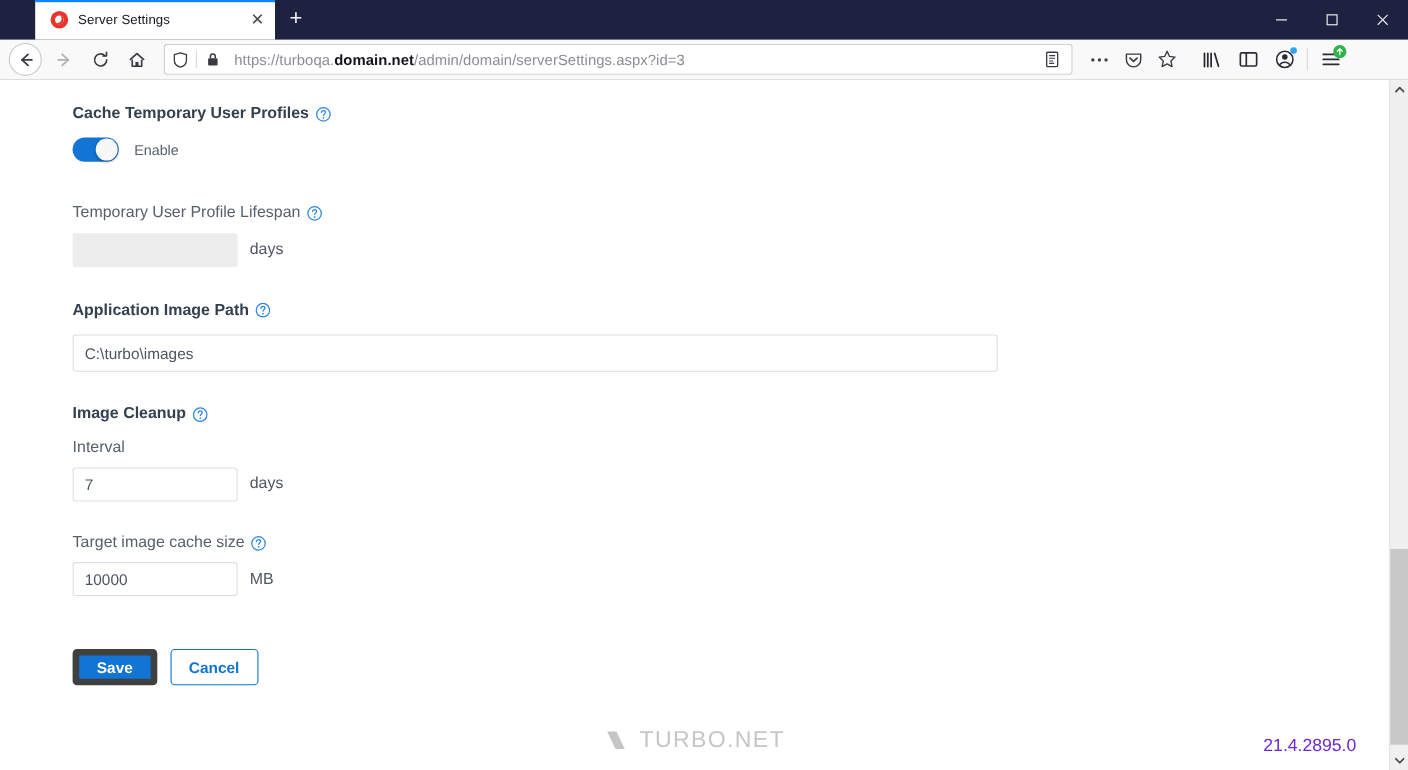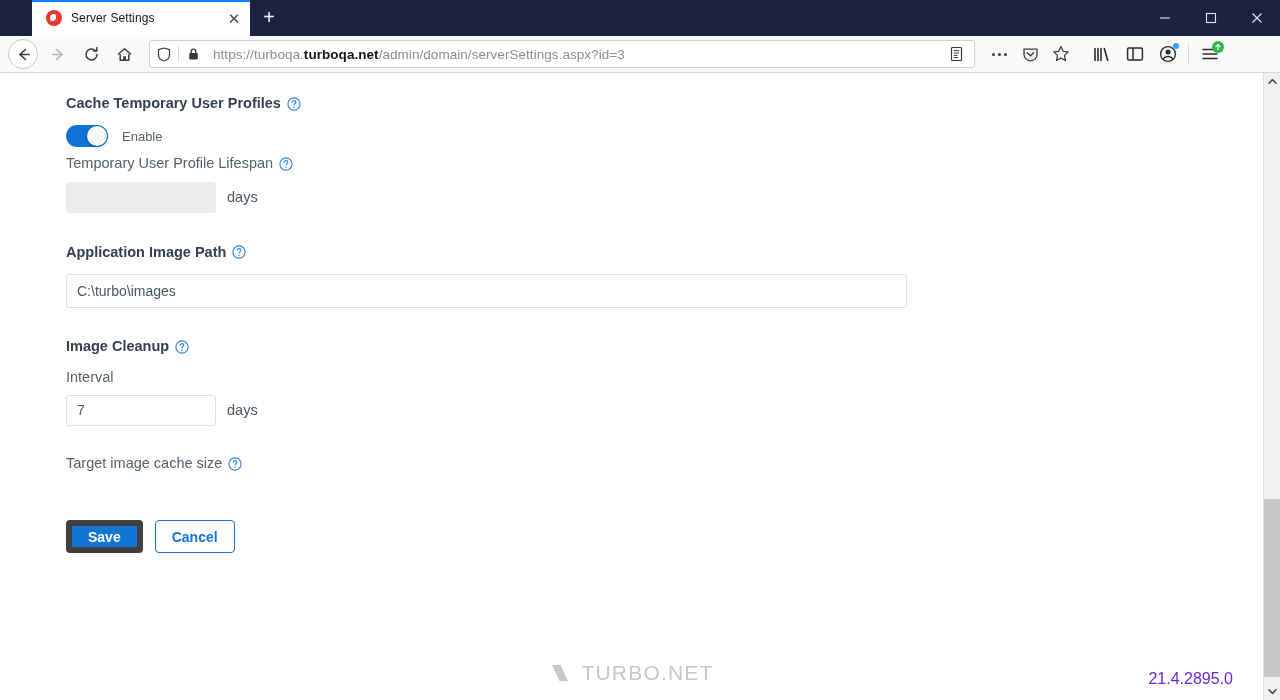--- a/index.html
+++ b/index.html
@@ -478,21 +478,21 @@
           <path d="M7 1L12.5 2.6v5.2C12.5 11 10.2 13.3 7 14 3.8 13.3 1.5 11 1.5 7.8V2.6L7 1z" fill="none" stroke="#3a3a41" stroke-width="1.2" stroke-linejoin="round"></path>
         </svg>
       </span>
       <span class="url-sep"></span>
       <span class="url-icon">
         <svg width="13" height="14" viewBox="0 0 13 14">
           <rect x="2.2" y="6" width="8.6" height="6.6" rx="1" fill="#3a3a41"></rect>
           <path d="M4.3 6V4.3a2.2 2.2 0 0 1 4.4 0V6" fill="none" stroke="#3a3a41" stroke-width="1.35"></path>
         </svg>
       </span>
-      <span class="url-text"><span>https://turboqa.</span><b>turboqa.net</b><span>/admin/domain/serverSettings.aspx?id=3</span></span>
+      <span class="url-text"><span>https://turboqa.</span><b>domain.net</b><span>/admin/domain/serverSettings.aspx?id=3</span></span>
       <span class="url-actions">
         <span class="url-act">
           <svg width="15" height="16" viewBox="0 0 15 16">
             <rect x="2.5" y="1.5" width="10" height="13" rx="1" fill="none" stroke="#3a3a41" stroke-width="1.2"></rect>
             <path d="M4.8 4.6h5.4M4.8 7h5.4M4.8 9.4h3.6M4.8 11.6h4.4" stroke="#3a3a41" stroke-width="1"></path>
           </svg>
         </span>
       </span>
     </div>
 
@@ -566,21 +566,21 @@
             </span>
           </div>
           <div class="toggle-row">
             <span class="toggle">
               <span class="knob"></span>
             </span>
             <span class="toggle-label">Enable</span>
           </div>
         </div>
 
-        <div class="field-group" style="margin-top:8px;">
+        <div class="field-group" style="margin-top:38px;">
           <div class="label-normal">
             <span>Temporary User Profile Lifespan</span>
             <span class="help-icon">
               <svg width="14" height="14" viewBox="0 0 14 14">
                 <circle cx="7" cy="7" r="6.1" fill="none" stroke="#2f86e0" stroke-width="1.15"></circle>
                 <path d="M5.2 5.3c0-1 .8-1.7 1.8-1.7s1.8.7 1.8 1.6c0 1.3-1.7 1.4-1.7 2.7" fill="none" stroke="#2f86e0" stroke-width="1.15" stroke-linecap="round"></path>
                 <circle cx="7.05" cy="10.2" r="0.78" fill="#2f86e0"></circle>
               </svg>
             </span>
           </div>
@@ -627,20 +627,24 @@
           <div class="label-normal" style="margin-top:29px;text-align:right;">
             <span>Target image cache size</span>
             <span class="help-icon">
               <svg width="14" height="14" viewBox="0 0 14 14">
                 <circle cx="7" cy="7" r="6.1" fill="none" stroke="#2f86e0" stroke-width="1.15"></circle>
                 <path d="M5.2 5.3c0-1 .8-1.7 1.8-1.7s1.8.7 1.8 1.6c0 1.3-1.7 1.4-1.7 2.7" fill="none" stroke="#2f86e0" stroke-width="1.15" stroke-linecap="round"></path>
                 <circle cx="7.05" cy="10.2" r="0.78" fill="#2f86e0"></circle>
               </svg>
             </span>
           </div>
+          <div class="input-row">
+            <input class="inp small enabled" type="text" value="10000" style="">
+            <span class="unit">MB</span>
+          </div>
         </div>
 
         <div class="btn-row">
           <button class="btn primary">Save</button>
           <button class="btn secondary">Cancel</button>
         </div>
 
       </div>
 
       <div class="footer">

